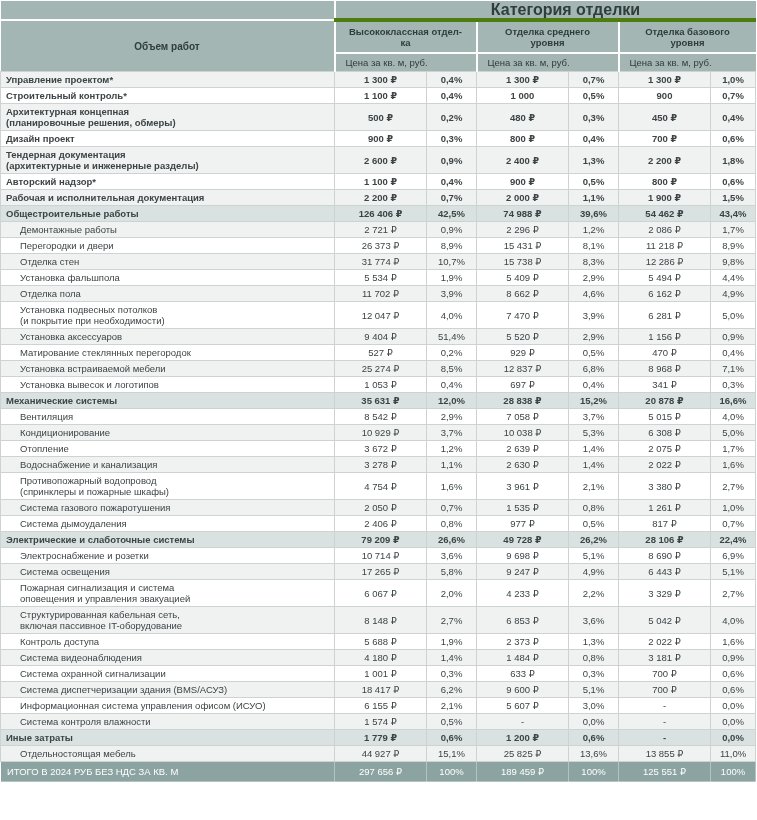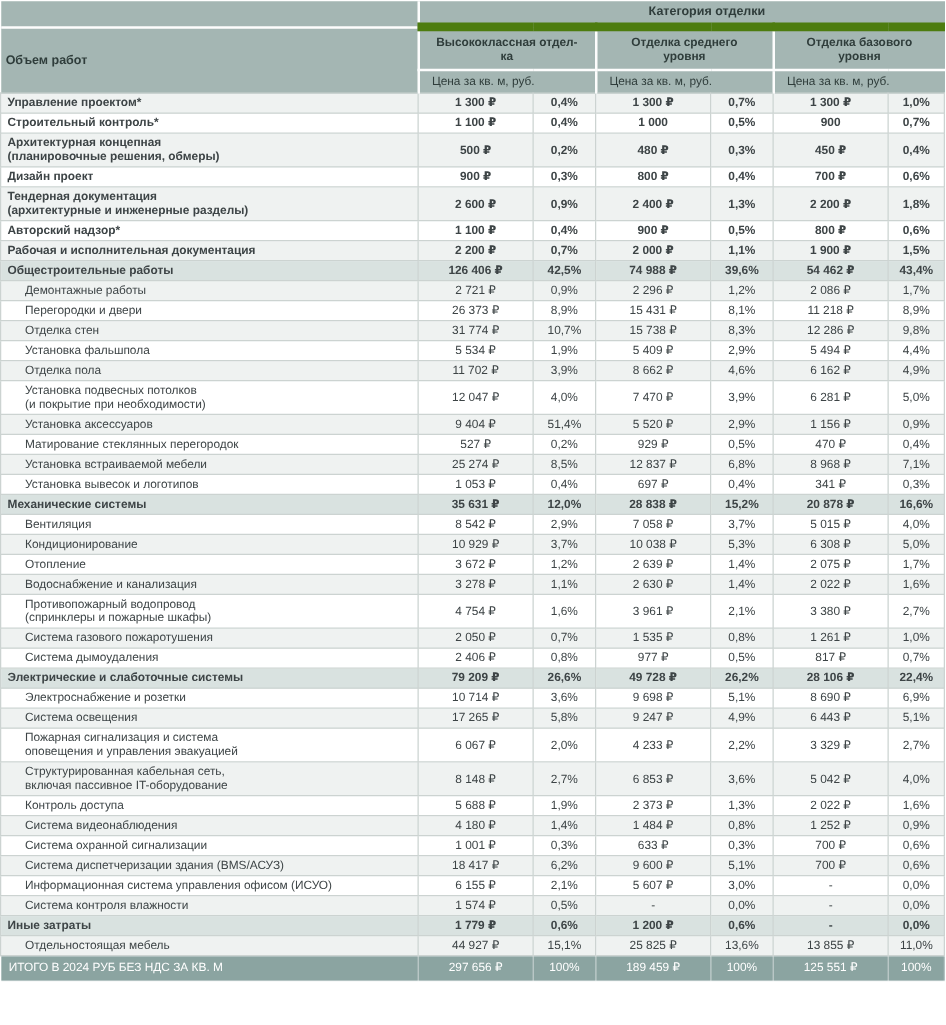--- a/index.html
+++ b/index.html
@@ -9,23 +9,23 @@
         font-size:9.5px;color:#3d4446;}
   col.c-label{width:334px;}
   col.c-price{width:92px;}
   col.c-pct1{width:50px;}
   col.c-pct2{width:50px;}
   col.c-pct3{width:45px;}
 
   
   thead th{background:#a4b6b3;color:#2f3d3b;font-weight:bold;padding:2px 4px;
            line-height:11px;vertical-align:middle;}
-  th.cat-top{border-bottom:7px solid #4d7c0f;font-size:10px;height:13px;padding-left:44px;}
+  th.cat-top{border-bottom:4px solid #4d7c0f;font-size:16px;height:13px;padding-left:44px;}
   th.corner{border-bottom:2px solid #fdfdfd;border-right:2px solid #fdfdfd;}
-  th.volume{text-align:left;padding-left:4px;border-right:2px solid #fdfdfd;
+  th.volume{text-align:center;padding-left:4px;border-right:2px solid #fdfdfd;
             font-size:10px;}
   th.cat-name{border-bottom:2px solid #fdfdfd;border-right:2px solid #fdfdfd;
               white-space:pre-line;height:26px;}
   th.cat-name.last{border-right:none;}
   th.price-hdr{font-weight:normal;text-align:left;padding:2px 2px 3px 10px;
                border-right:2px solid #fdfdfd;height:12px;margin-left:41px;}
   th.price-hdr.last{border-right:none;}
 
   
   tbody td{border:1px solid #ccd3d1;padding:2px 3px;line-height:11px;
@@ -376,21 +376,21 @@
           <td class="value-cell">1,3%</td>
           <td class="value-cell">2 022 ₽</td>
           <td class="value-cell">1,6%</td>
         </tr>
         <tr class="row-sub stripe">
           <td class="label-cell">Система видеонаблюдения</td>
           <td class="value-cell">4 180 ₽</td>
           <td class="value-cell">1,4%</td>
           <td class="value-cell">1 484 ₽</td>
           <td class="value-cell">0,8%</td>
-          <td class="value-cell">1 252 ₽</td>
+          <td class="value-cell">3 181 ₽</td>
           <td class="value-cell">0,9%</td>
         </tr>
         <tr class="row-sub">
           <td class="label-cell">Система охранной сигнализации</td>
           <td class="value-cell">1 001 ₽</td>
           <td class="value-cell">0,3%</td>
           <td class="value-cell">633 ₽</td>
           <td class="value-cell">0,3%</td>
           <td class="value-cell">700 ₽</td>
           <td class="value-cell">0,6%</td>

